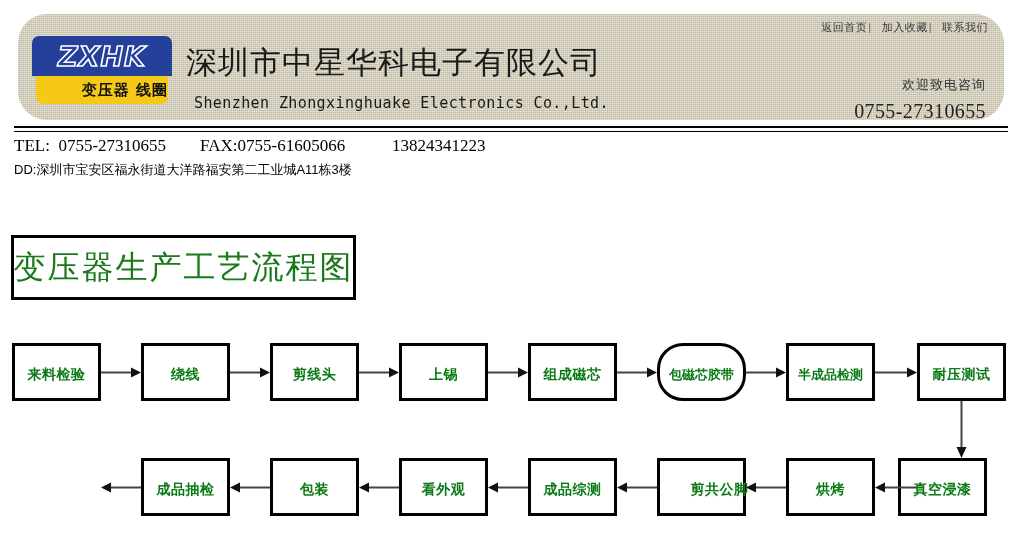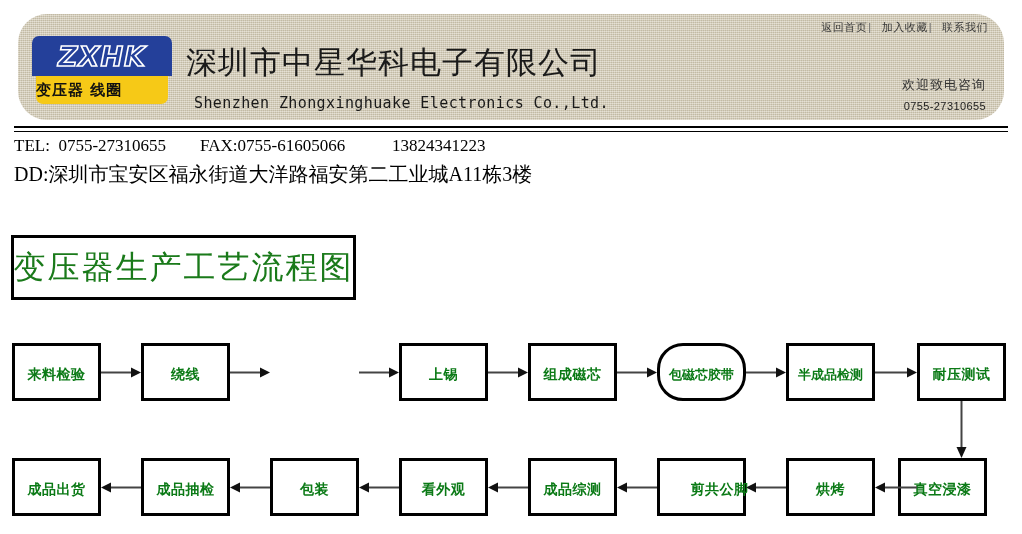--- a/index.html
+++ b/index.html
@@ -78,21 +78,21 @@
     text-shadow: 0 0 0 #fff;
   }
   #logo-bottom {
     position: absolute;
     left: 4px; top: 40px;
     width: 132px; height: 28px;
     background: #f6c917;
     border-radius: 0 0 7px 7px;
     display: flex;
     align-items: center;
-    justify-content: flex-start;
+    justify-content: flex-end;
   }
   #logo-bottom span {
     font-family: "DejaVu Sans", sans-serif;
     font-weight: bold;
     font-size: 15px;
     color: #111111;
     letter-spacing: 1px;
   }
 
   #company-cn {
@@ -124,22 +124,22 @@
     font-family: "Liberation Sans", "DejaVu Sans", sans-serif;
     font-size: 13px;
     color: #333333;
     letter-spacing: 1px;
     white-space: nowrap;
   }
   #header-phone {
     position: absolute;
     right: 18px;
     top: 86px;
-    font-family: Liberation Sans, sans-serif;
-    font-size: 11px;
+    font-family: Liberation Serif, serif;
+    font-size: 20px;
     color: #222222;
     letter-spacing: 0.4px;
     white-space: nowrap;
   }
 
   
   #divider {
     position: absolute;
     left: 14px;
     top: 126px;
@@ -156,22 +156,22 @@
     top: 136px;
     font-family: "Liberation Serif", "DejaVu Serif", serif;
     font-size: 17px;
     color: #000000;
     white-space: pre;
   }
   #contact-line-2 {
     position: absolute;
     left: 14px;
     top: 161px;
-    font-family: Liberation Serif, serif;
-    font-size: 20px;
+    font-family: Liberation Sans, sans-serif;
+    font-size: 13px;
     color: #000000;
     white-space: pre;
   }
 
   
   #title-box {
     position: absolute;
     left: 11px;
     top: 235px;
     width: 345px;
@@ -267,20 +267,23 @@
 </div>
 
 <div id="flowchart">
 
   <div class="flow-box" style="left:12px;  top:13px;">
       <span>来料检验</span>
     </div>
   <div class="flow-box" style="left:141px; top:13px;">
       <span>绕线</span>
     </div>
+  <div class="flow-box" style="left:270px; top:13px;">
+      <span>剪线头</span>
+    </div>
   <div class="flow-box" style="left:399px; top:13px;">
       <span>上锡</span>
     </div>
   <div class="flow-box" style="left:528px; top:13px;">
       <span>组成磁芯</span>
     </div>
   <div class="flow-box narrow" style="left:657px; top:13px;border-radius:26px;">
       <span>包磁芯胶带</span>
     </div>
   <div class="flow-box narrow" style="left:786px; top:13px;">
@@ -333,23 +336,20 @@
       </svg>
   </div>
 
   <div class="arrow-v" style="left:956px; top:71px; height:57px;">
     <svg class="arrow-svg" width="11" height="57" viewBox="0 0 11 57">
         <line x1="5.5" y1="0" x2="5.5" y2="47" stroke="#444" stroke-width="2"></line>
         <polygon points="0.5,46 5.5,57 10.5,46" fill="#111"></polygon>
       </svg>
   </div>
 
-  <div class="flow-box" style="left:12px;  top:128px;">
-      <span>成品出货</span>
-    </div>
   <div class="flow-box" style="left:141px; top:128px;">
       <span>成品抽检</span>
     </div>
   <div class="flow-box" style="left:270px; top:128px;">
       <span>包装</span>
     </div>
   <div class="flow-box" style="left:399px; top:128px;">
       <span>看外观</span>
     </div>
   <div class="flow-box" style="left:528px; top:128px;">

